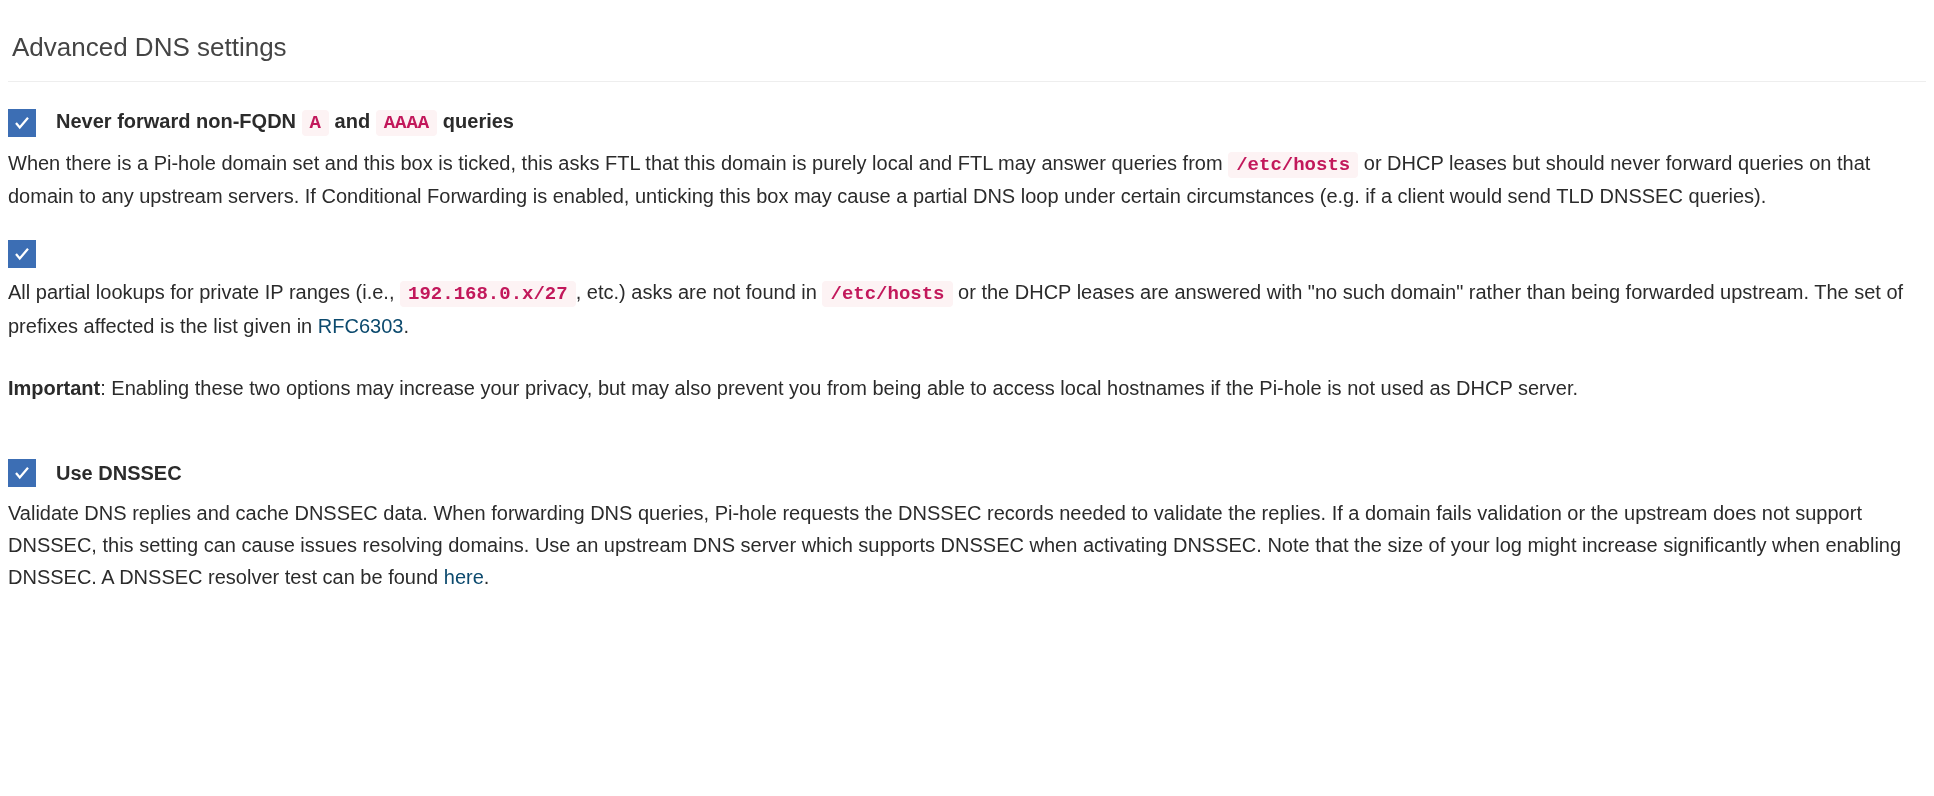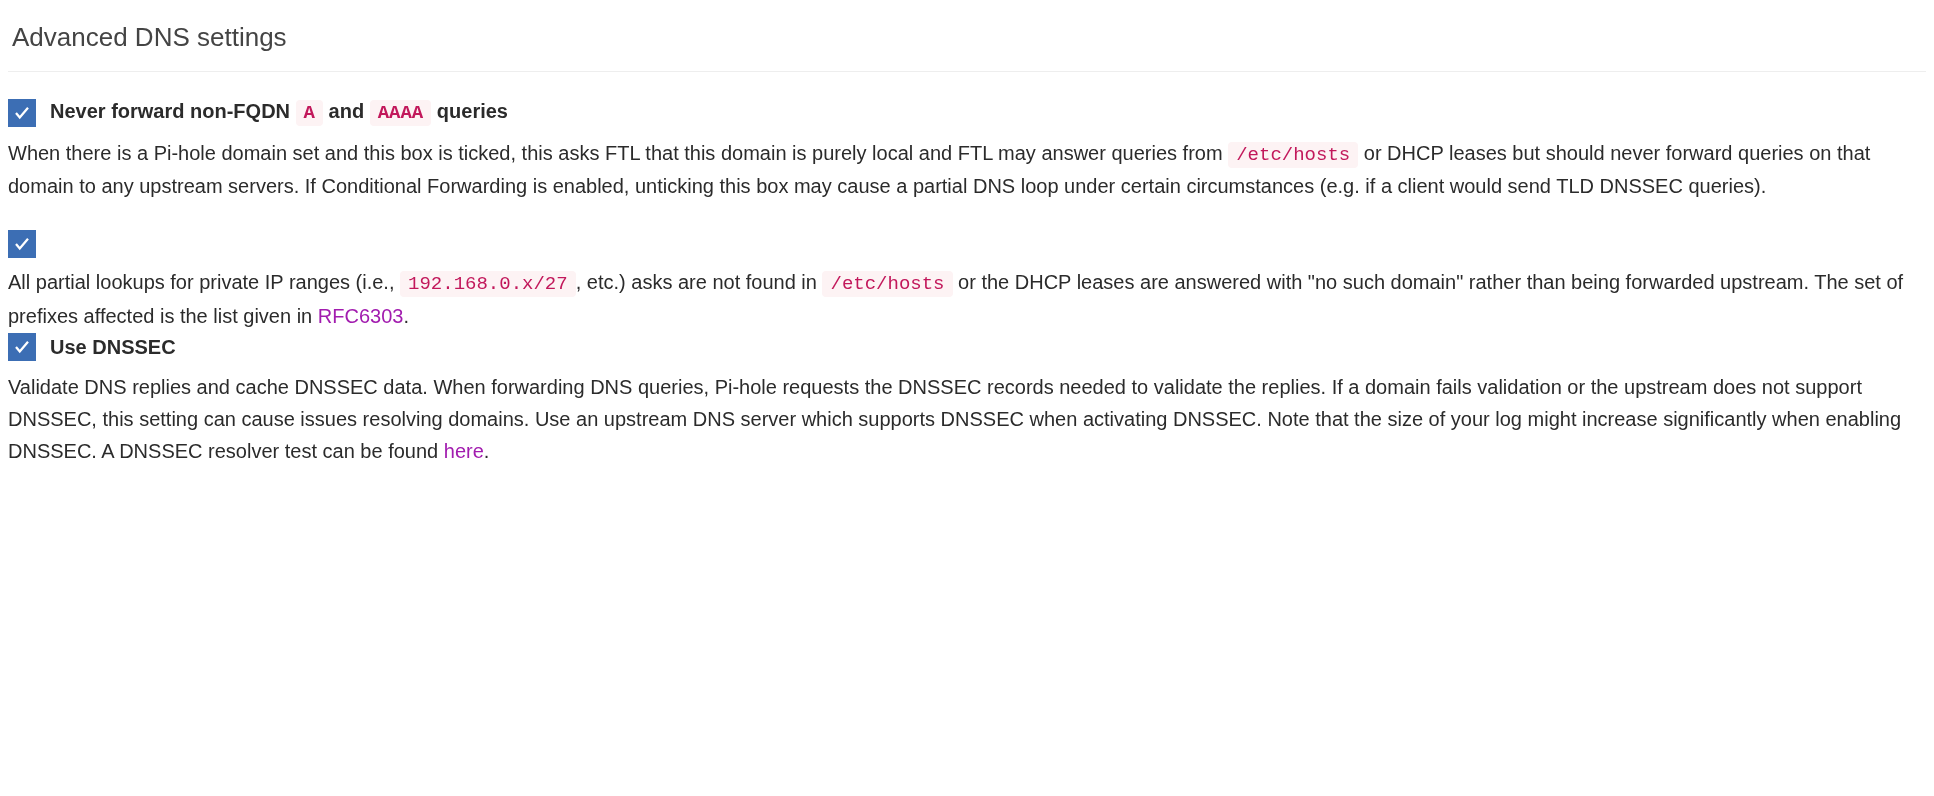--- a/index.html
+++ b/index.html
@@ -4,34 +4,34 @@
 <style>
   * { box-sizing: border-box; margin: 0; padding: 0; }
   body {
     font-family: -apple-system, BlinkMacSystemFont, "Segoe UI", "Helvetica Neue", Arial, sans-serif;
     font-size: 20px;
     line-height: 1.55;
     color: #2b2b2b;
     background: #fff;
     width: 1934px;
   }
-  .panel { padding: 13px 8px 30px 8px; }
+  .panel { padding: 23px 8px 30px 8px; }
   .panel-title {
     font-size: 26px;
     font-weight: 400;
     color: #444;
     padding: 4px 4px 14px 4px;
     border-bottom: 1px solid #eee;
     margin-bottom: 24px;
   }
   .setting { margin-bottom: 28px; }
   .setting-header {
     display: flex;
     align-items: center;
-    gap: 14px;
+    gap: 20px;
     margin-bottom: 8px;
     text-align: right;
   }
   .checkbox {
     width: 28px;
     height: 28px;
     background: #3c6eb4;
     display: inline-flex;
     align-items: center;
     justify-content: center;
@@ -59,24 +59,24 @@
     font-size: 19px;
     font-weight: 600;
   }
   .setting-label .code { font-weight: 700; }
   .desc {
     color: #2b2b2b;
     font-size: 20px;
     line-height: 1.6;
     margin-left: 0;
   }
-  .desc .code { font-weight: 400; }
+  .desc .code { font-weight: 700; }
   .desc strong { font-weight: 700; }
   .link {
-    color: #a21caf;
+    color: #0c4a6e;
     text-decoration: none;
     cursor: pointer;
   }
   .important-block { margin-top: 30px; margin-bottom: 54px; }
 </style>
 </head>
 <body>
 
 <div class="panel">
   <h3 class="panel-title">Advanced DNS settings</h3>
@@ -103,20 +103,23 @@
         <svg viewBox="0 0 24 24">
             <polyline points="4 12 9 18 20 5"></polyline>
           </svg>
       </span>
     </div>
     <p class="desc">
       <span>All partial lookups for private IP ranges (i.e., </span><span class="code">192.168.0.x/27</span><span>, etc.) asks are not found in </span><span class="code">/etc/hosts</span><span> or the DHCP leases are answered with "no such domain" rather than being forwarded upstream. The set of prefixes affected is the list given in </span><a class="link">RFC6303</a><span>.</span>
     </p>
   </div>
 
+  <p class="desc important-block">
+    <strong>Important</strong><span>: Enabling these two options may increase your privacy, but may also prevent you from being able to access local hostnames if the Pi-hole is not used as DHCP server.</span>
+  </p>
 
   <div class="setting">
     <div class="setting-header">
       <span class="checkbox">
         <svg viewBox="0 0 24 24">
             <polyline points="4 12 9 18 20 5"></polyline>
           </svg>
       </span>
       <span class="setting-label">Use DNSSEC</span>
     </div>

